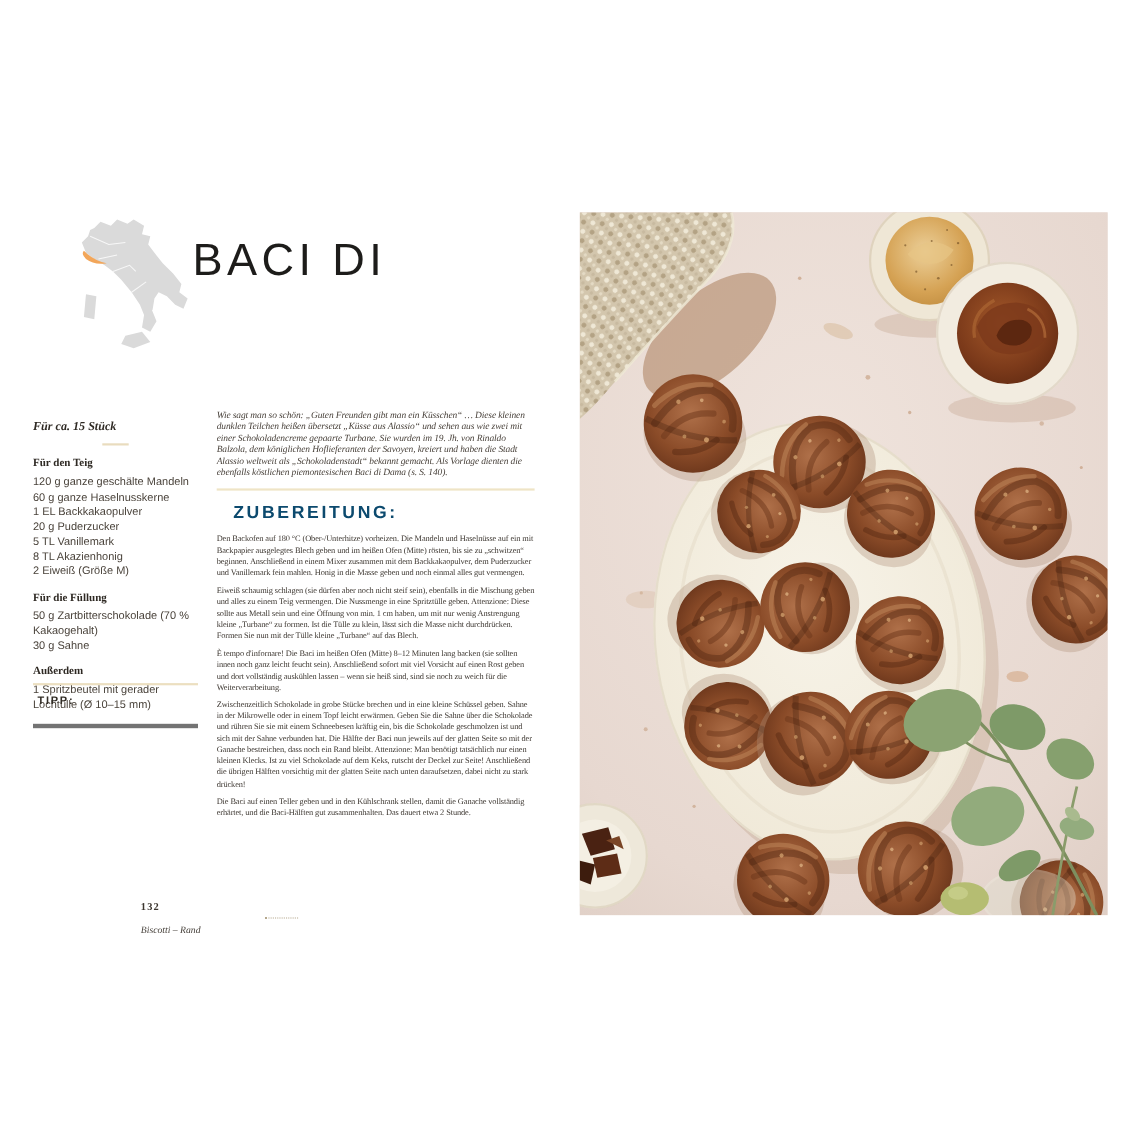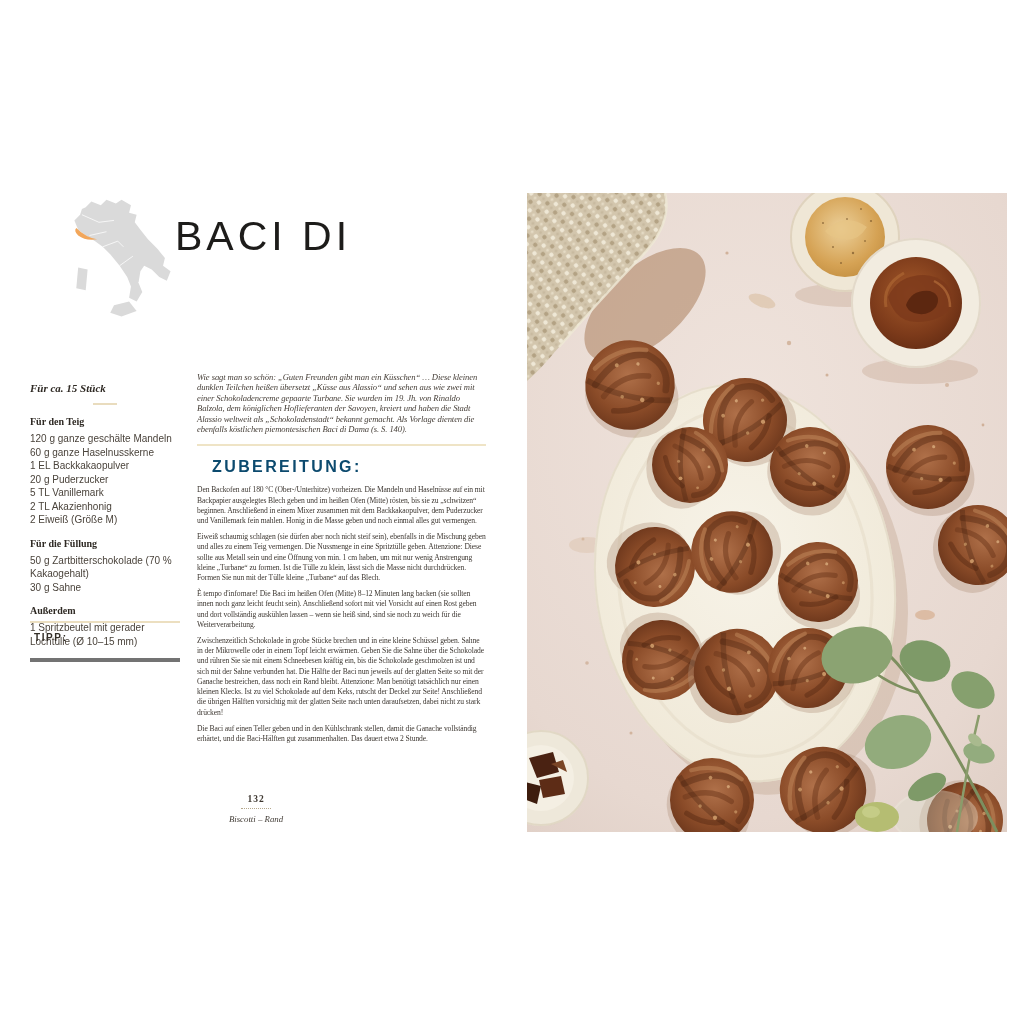--- a/index.html
+++ b/index.html
@@ -29,21 +29,21 @@
 
   .main{position:absolute;left:197px;top:372px;width:289px;}
   .intro{font-size:8.6px;font-style:italic;line-height:10.4px;letter-spacing:-0.1px;color:#48413a;}
   .rule{height:2px;background:#efe4c6;margin:10px 0 12px;}
   .method-heading{
     font-family:"Liberation Sans",sans-serif;font-size:16px;font-weight:700;
     letter-spacing:2.4px;color:#0c4a6e;margin:0 15px 9px;
   }
   .para{font-size:7.6px;line-height:10.2px;letter-spacing:-0.1px;margin:0 0 6px;color:#3d3731;}
 
-  .footer{position:absolute;left:128px;top:794px;width:256px;text-align:center;color:#3c362f;}
+  .footer{position:absolute;left:128px;top:820px;width:256px;text-align:left;color:#3c362f;}
   .page-num{font-size:9.5px;font-weight:bold;letter-spacing:1px;}
   .footer-rule{width:30px;border-top:1px dotted #b4a78c;margin:4px auto 5px;}
   .section-label{font-size:8.8px;font-style:italic;color:#46403a;}
 
   
   .photo{position:absolute;left:527px;top:193px;width:480px;height:639px;overflow:hidden;background:#e9dcd4;}
   .photo svg{display:block;}
 </style>
 </head>
 <body>
@@ -74,21 +74,21 @@
 <div class="ingredients">
   <div class="yield">Für ca. 15 Stück</div>
   <div class="mini-rule"></div>
 
   <div class="ing-heading">Für den Teig</div>
   <div class="ing-item">120 g ganze geschälte Mandeln</div>
   <div class="ing-item">60 g ganze Haselnusskerne</div>
   <div class="ing-item">1 EL Backkakaopulver</div>
   <div class="ing-item">20 g Puderzucker</div>
   <div class="ing-item">5 TL Vanillemark</div>
-  <div class="ing-item">2 TL Akazienhonig</div>
+  <div class="ing-item">8 TL Akazienhonig</div>
   <div class="ing-item">2 Eiweiß (Größe M)</div>
 
   <div class="ing-heading">Für die Füllung</div>
   <div class="ing-item">50 g Zartbitterschokolade (70 % Kakaogehalt)</div>
   <div class="ing-item">30 g Sahne</div>
 
   <div class="ing-heading">Außerdem</div>
   <div class="ing-item">1 Spritzbeutel mit gerader Lochtülle (Ø 10–15 mm)</div>
 </div>
 

